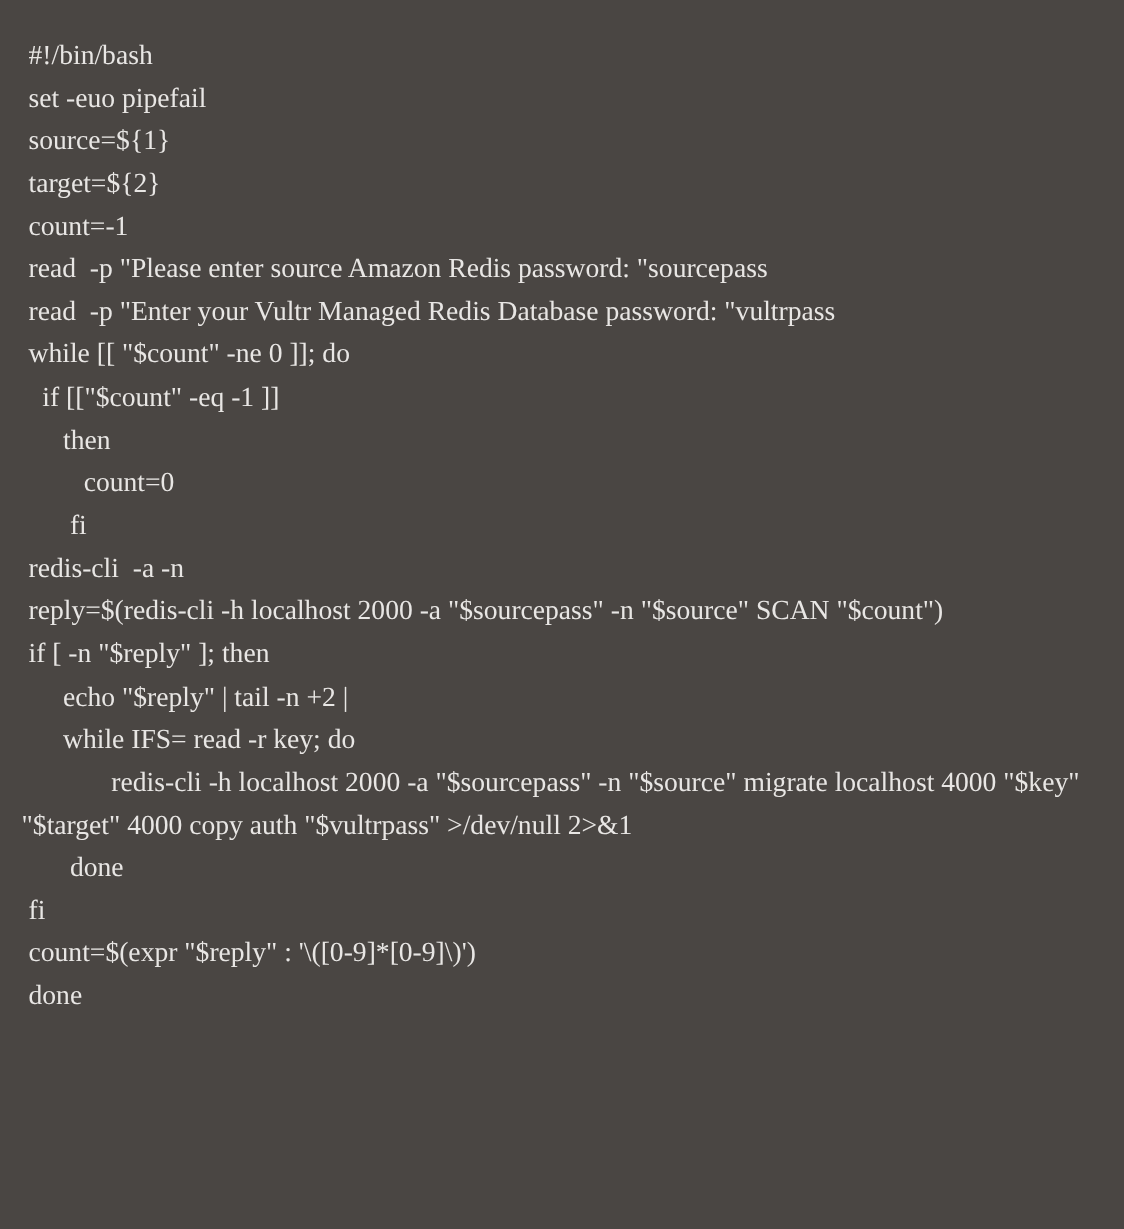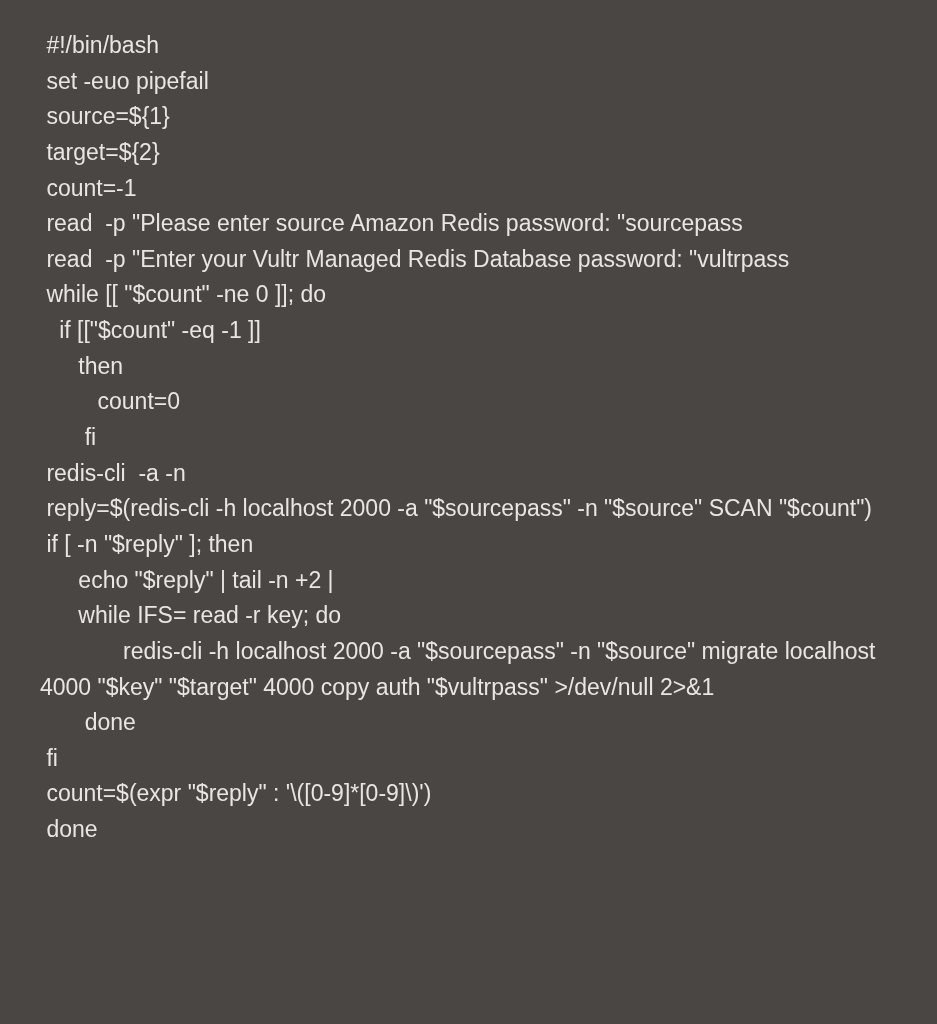--- a/index.html
+++ b/index.html
@@ -14,22 +14,21 @@
       font-family: -apple-system, BlinkMacSystemFont, "Segoe UI", Roboto, Helvetica, Arial, sans-serif;
       color: #e8e6e4;
       padding: 28px 18px;
       font-size: 23px;
       line-height: 1.55;
       overflow: hidden;
     }
     .code-block {
       white-space: pre-wrap;
       word-wrap: break-word;
-      font-family: Liberation Sans, sans-serif;
-      margin-left: 22px;
+      font-family: Liberation Serif, serif;
     }
   </style>
 </head>
 <body>
 
 <div class="code-block"> #!/bin/bash
  set -euo pipefail
  source=${1}
  target=${2}
  count=-1

